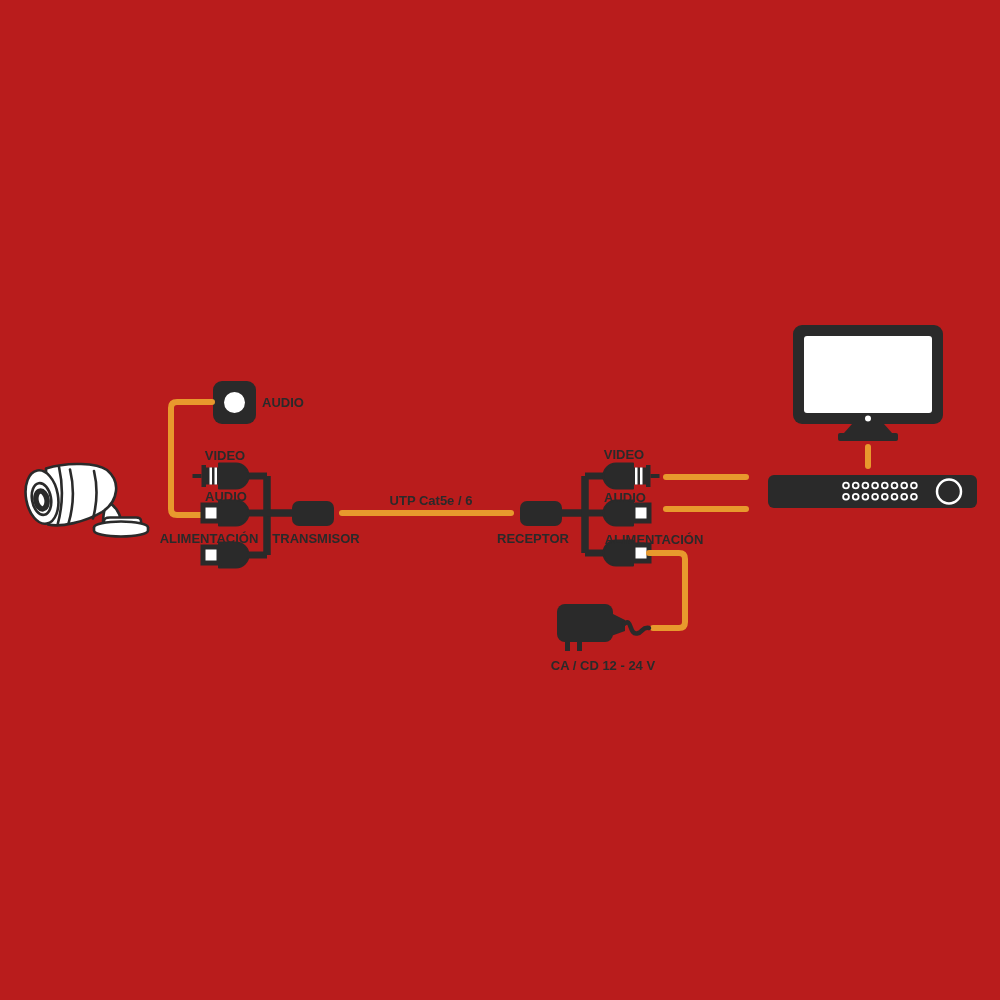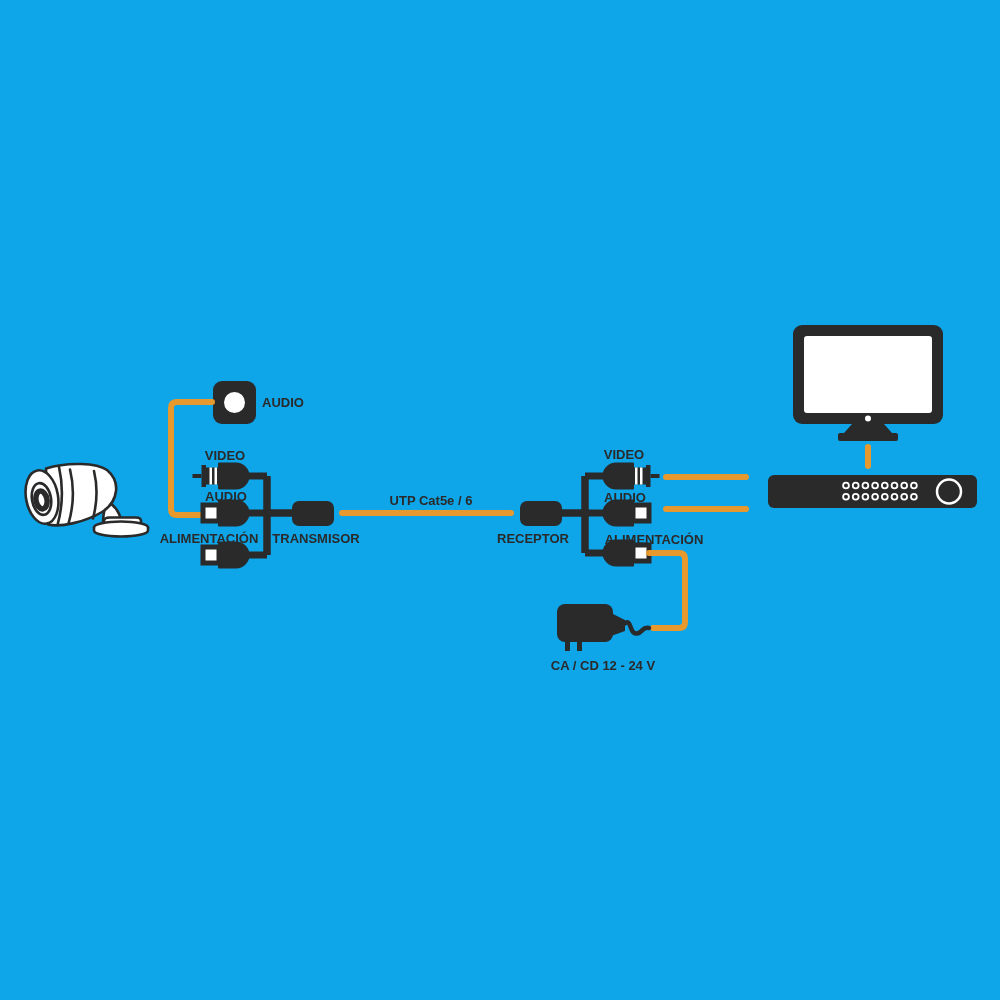--- a/index.html
+++ b/index.html
@@ -1,16 +1,16 @@
 <!DOCTYPE html>
 <html><head>
 <meta charset="utf-8">
 <style>
   html,body{margin:0;padding:0;background:#ffffff;}
-  .stage{position:relative;width:1000px;height:1000px;background:#0ea5e9;overflow:hidden;}
+  .stage{position:relative;width:1000px;height:1000px;background:#b91c1c;overflow:hidden;}
   svg{position:absolute;left:0;top:0;}
   .lbl{font-family:"Liberation Sans",sans-serif;font-weight:700;font-size:13px;fill:#2A2A2A;}
   .ink{fill:#2A2A2A;}
   .ink-stroke{stroke:#2A2A2A;}
   .wire{stroke:#E8992D;stroke-width:6;fill:none;stroke-linecap:round;}
   .blackline{stroke:#2A2A2A;fill:none;}
   .outline{fill:#ffffff;stroke:#2A2A2A;stroke-width:2.6;stroke-linejoin:round;stroke-linecap:round;}
 </style>
 </head>
 <body>

